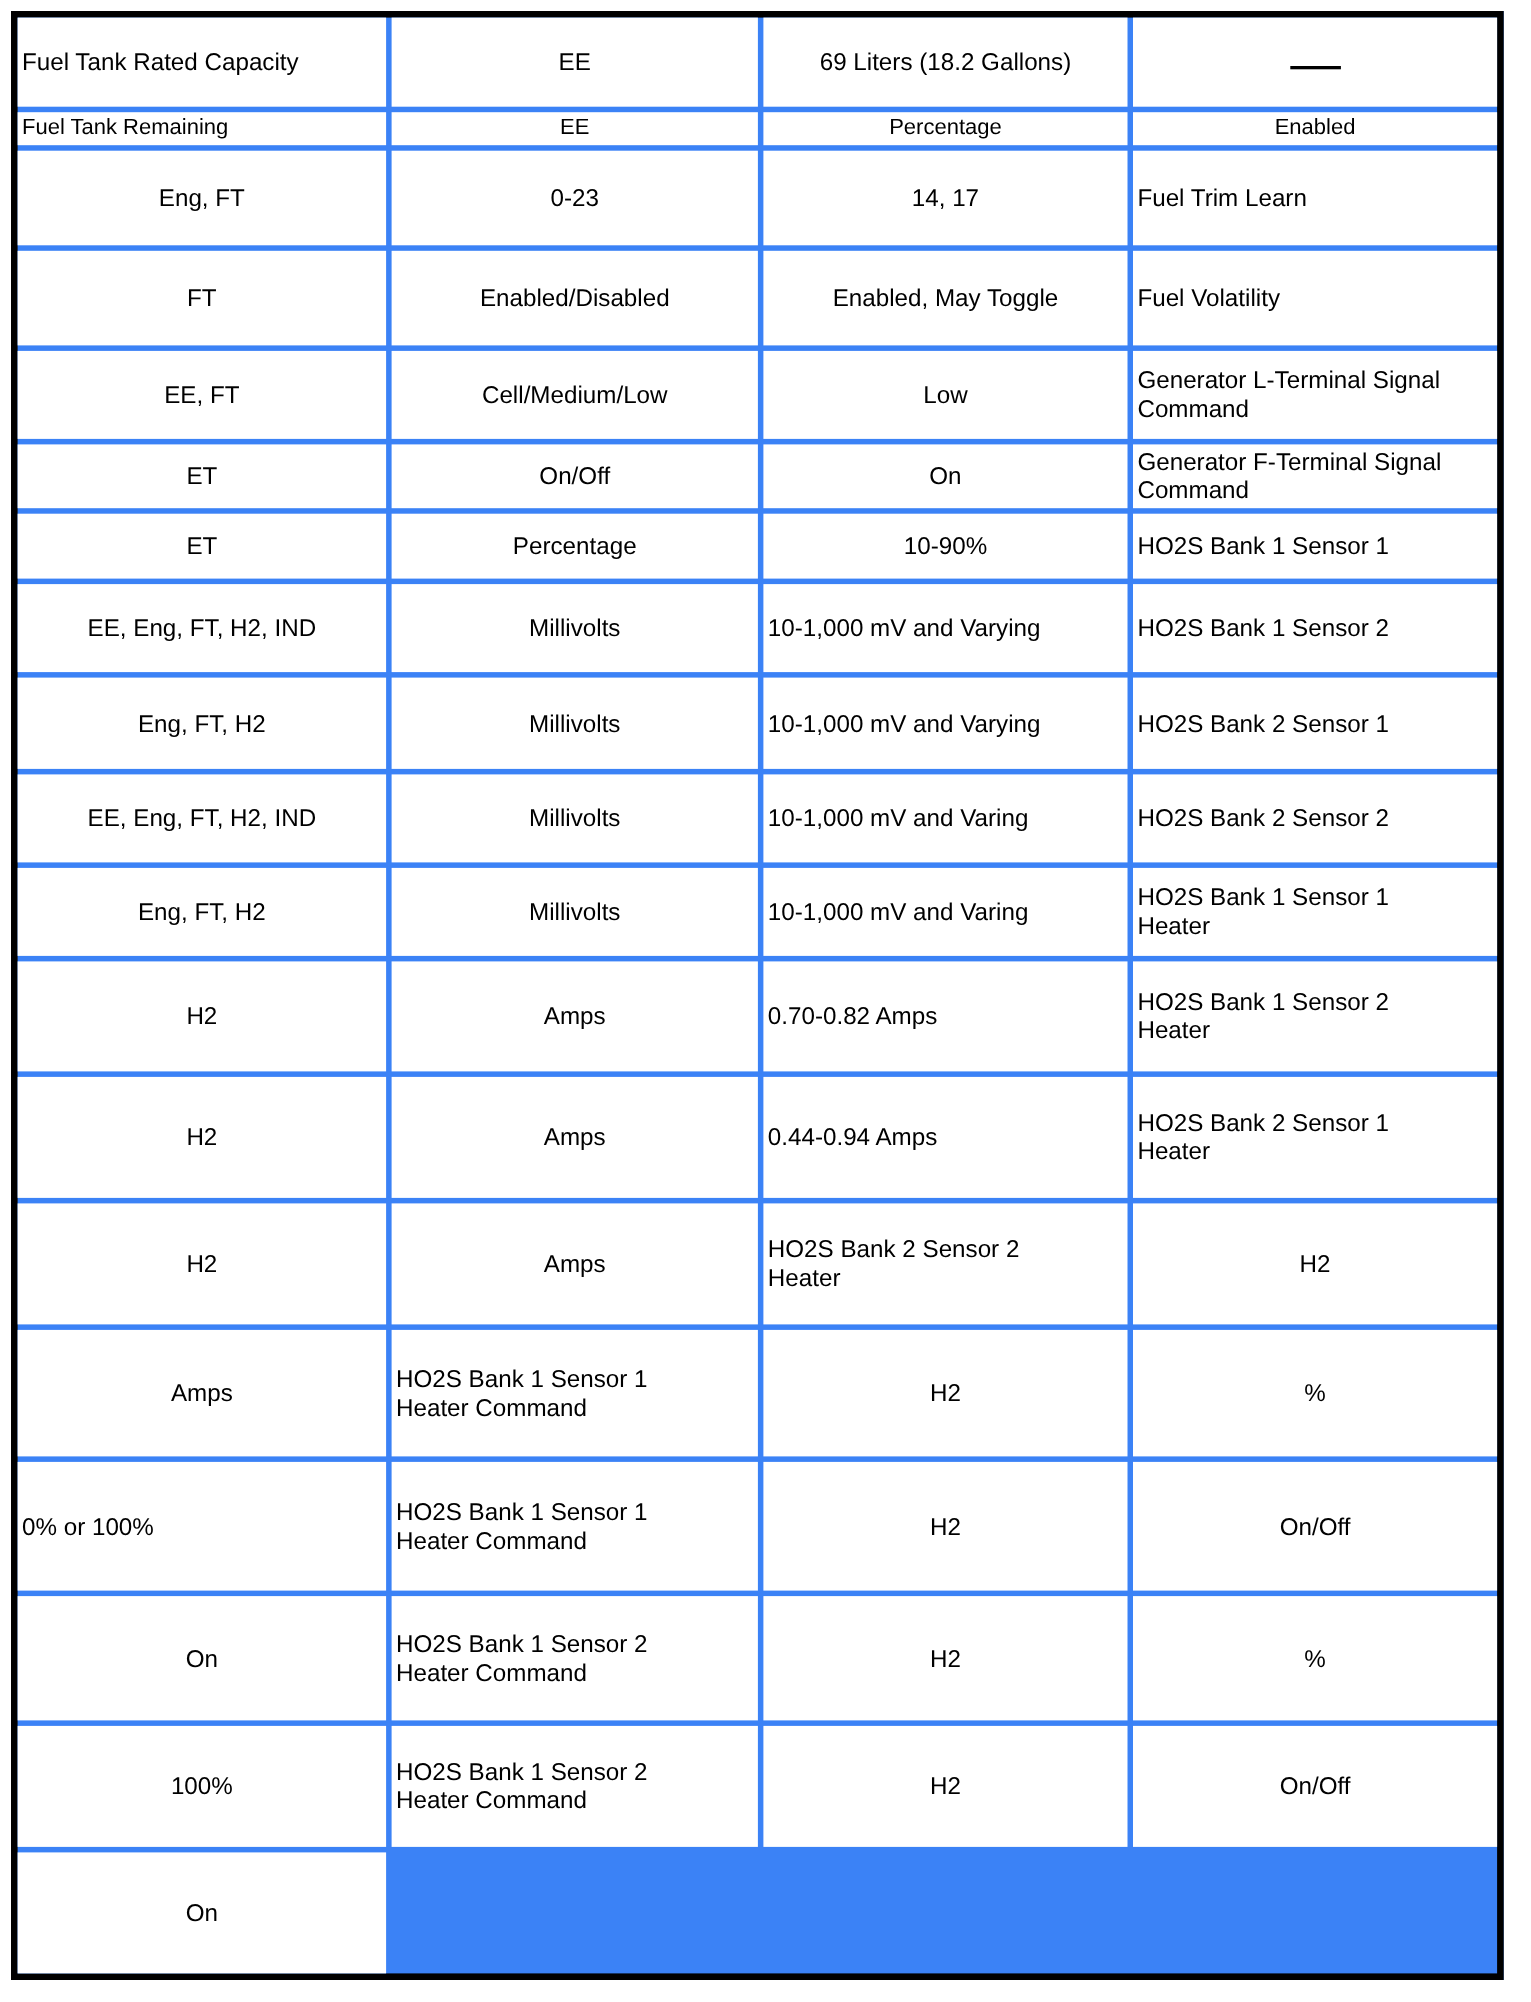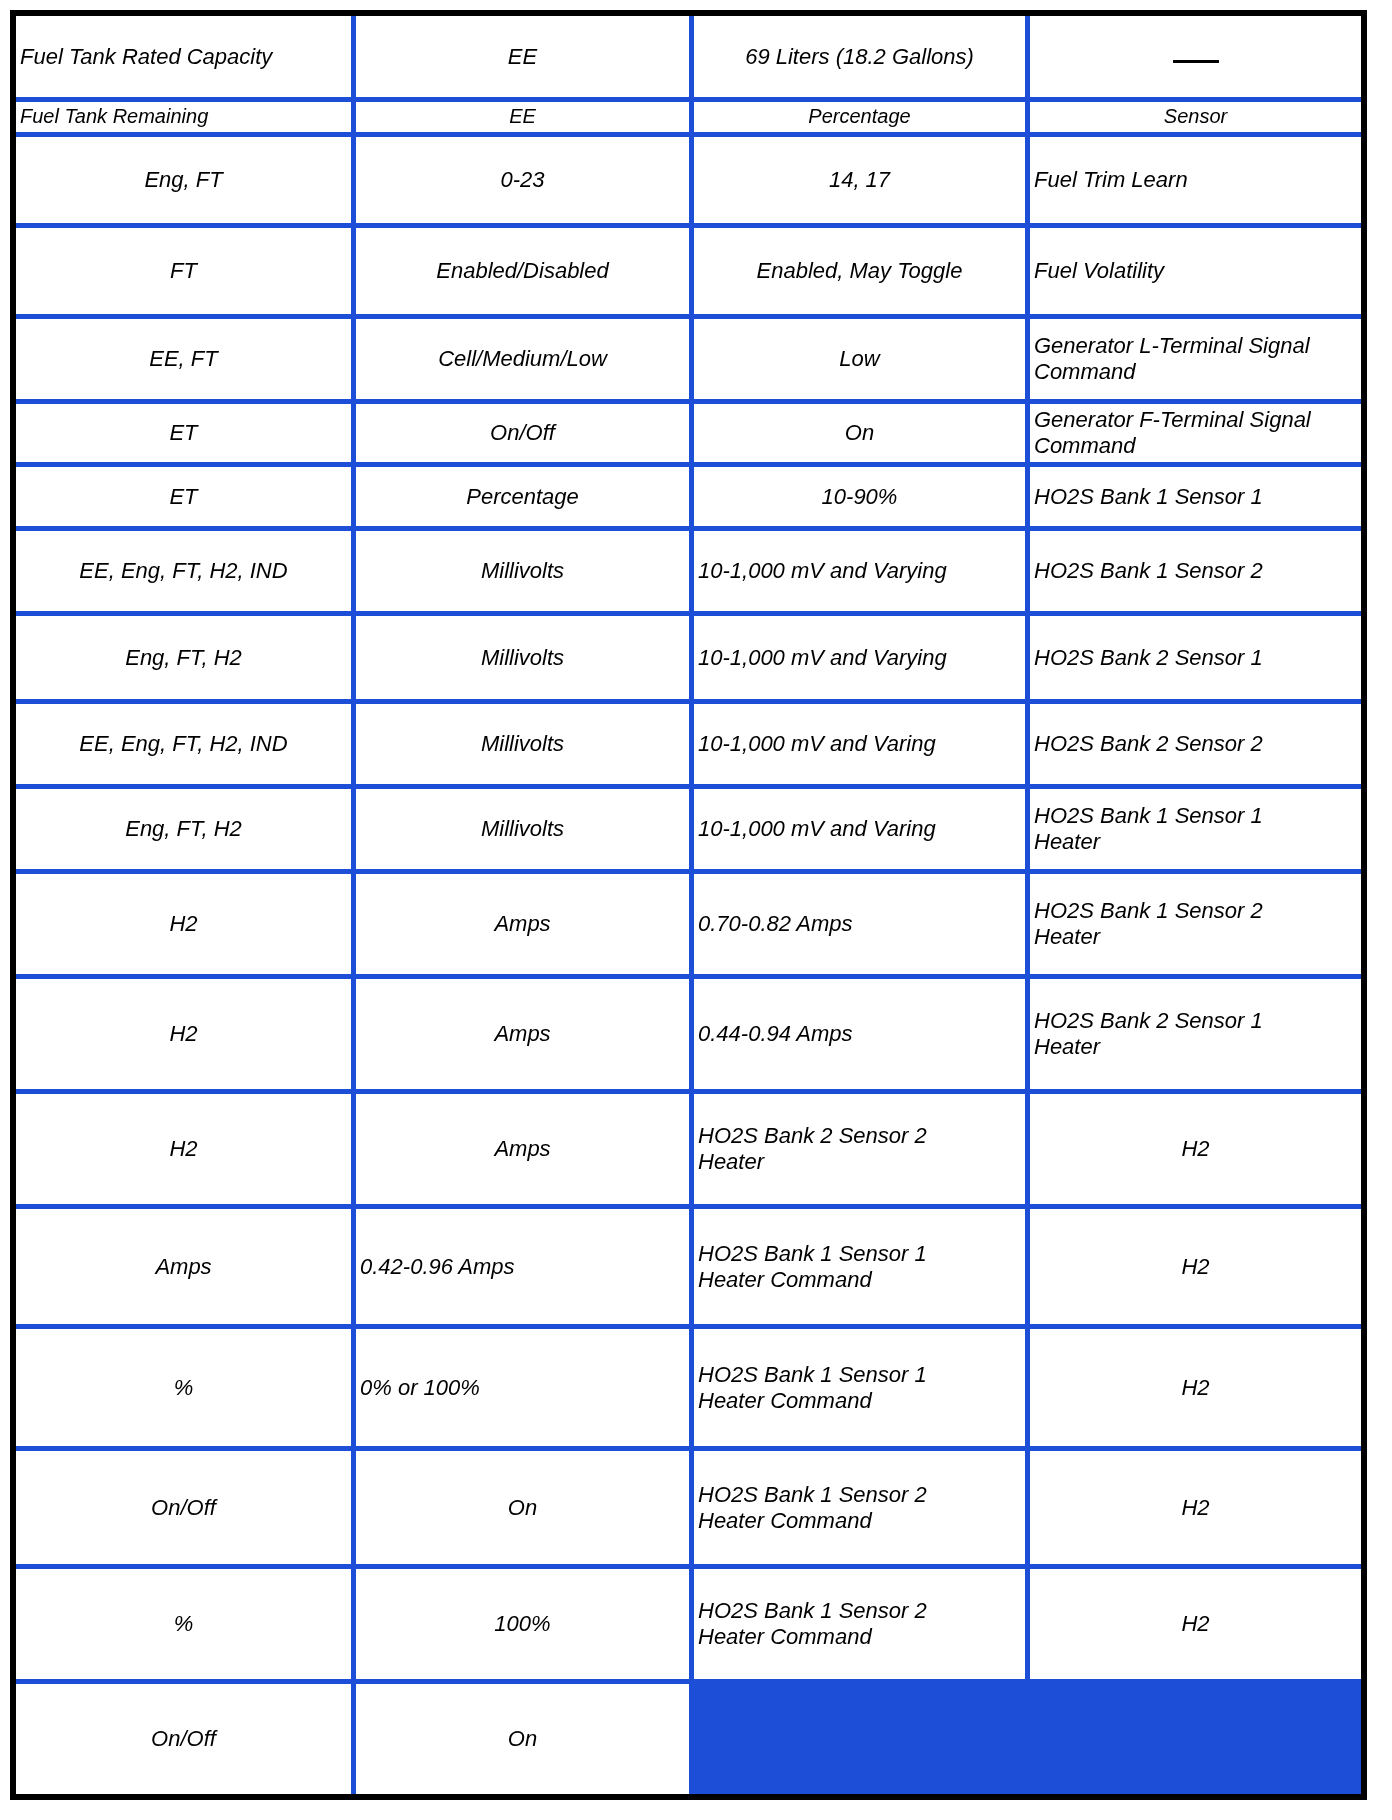--- a/index.html
+++ b/index.html
@@ -1,19 +1,19 @@
 <!DOCTYPE html>
 <html><head>
 <meta charset="utf-8">
 <style>
   html,body{margin:0;padding:0;background:#ffffff;}
   .page{position:relative;width:1392px;height:1820px;background:#ffffff;overflow:hidden;
         font-family:"Liberation Sans","DejaVu Sans",sans-serif;color:#000;}
-  .tbl{position:absolute;left:10px;top:10px;background:#1d4ed8;border:6px solid #000;
-       display:grid;grid-template-columns:335px 333px 331px 331px;gap:5px;font-style:italic;}
+  .tbl{position:absolute;left:10px;top:10px;background:#3b82f6;border:6px solid #000;
+       display:grid;grid-template-columns:335px 333px 331px 331px;gap:5px;}
   .cell{background:#fff;display:flex;align-items:center;justify-content:center;
         font-size:22px;line-height:1.18;text-align:center;overflow:hidden;}
   .cell.c-param{justify-content:flex-start;text-align:left;padding-left:4px;
                 white-space:pre-line;}
   .cell.v-left{justify-content:flex-start;text-align:center;padding-left:4px;}
   .cell.small{font-size:20px;}
   .dash-line{display:inline-block;width:46px;height:3px;background:#000;margin-top:10px;}
 </style>
 </head>
 <body>
@@ -22,21 +22,21 @@
   <div class="tbl" id="param-table" style="grid-template-rows: 81px 30px 86px 86px 80px 58px 59px 80px 83px 80px 80px 100px 110px 110px 115px 117px 113px 110px 110px;">
       <div class="cell c-param">Fuel Tank Rated Capacity</div>
       <div class="cell ">EE</div>
       <div class="cell ">69 Liters (18.2 Gallons)</div>
       <div class="cell ">
         <span class="dash-line"></span>
       </div>
       <div class="cell c-param small">Fuel Tank Remaining</div>
       <div class="cell small">EE</div>
       <div class="cell small">Percentage</div>
-      <div class="cell small">Sensor</div>
+      <div class="cell small">Enabled</div>
       <div class="cell ">Eng, FT</div>
       <div class="cell ">0-23</div>
       <div class="cell ">14, 17</div>
       <div class="cell c-param">Fuel Trim Learn</div>
       <div class="cell ">FT</div>
       <div class="cell ">Enabled/Disabled</div>
       <div class="cell ">Enabled, May Toggle</div>
       <div class="cell c-param">Fuel Volatility</div>
       <div class="cell ">EE, FT</div>
       <div class="cell ">Cell/Medium/Low</div>
@@ -78,21 +78,20 @@
       <div class="cell ">Amps</div>
       <div class="cell v-left">0.44-0.94 Amps</div>
       <div class="cell c-param">HO2S Bank 2 Sensor 1
 Heater</div>
       <div class="cell ">H2</div>
       <div class="cell ">Amps</div>
       <div class="cell c-param">HO2S Bank 2 Sensor 2
 Heater</div>
       <div class="cell ">H2</div>
       <div class="cell ">Amps</div>
-      <div class="cell v-left">0.42-0.96 Amps</div>
       <div class="cell c-param">HO2S Bank 1 Sensor 1
 Heater Command</div>
       <div class="cell ">H2</div>
       <div class="cell ">%</div>
       <div class="cell v-left">0% or 100%</div>
       <div class="cell c-param">HO2S Bank 1 Sensor 1
 Heater Command</div>
       <div class="cell ">H2</div>
       <div class="cell ">On/Off</div>
       <div class="cell ">On</div>

